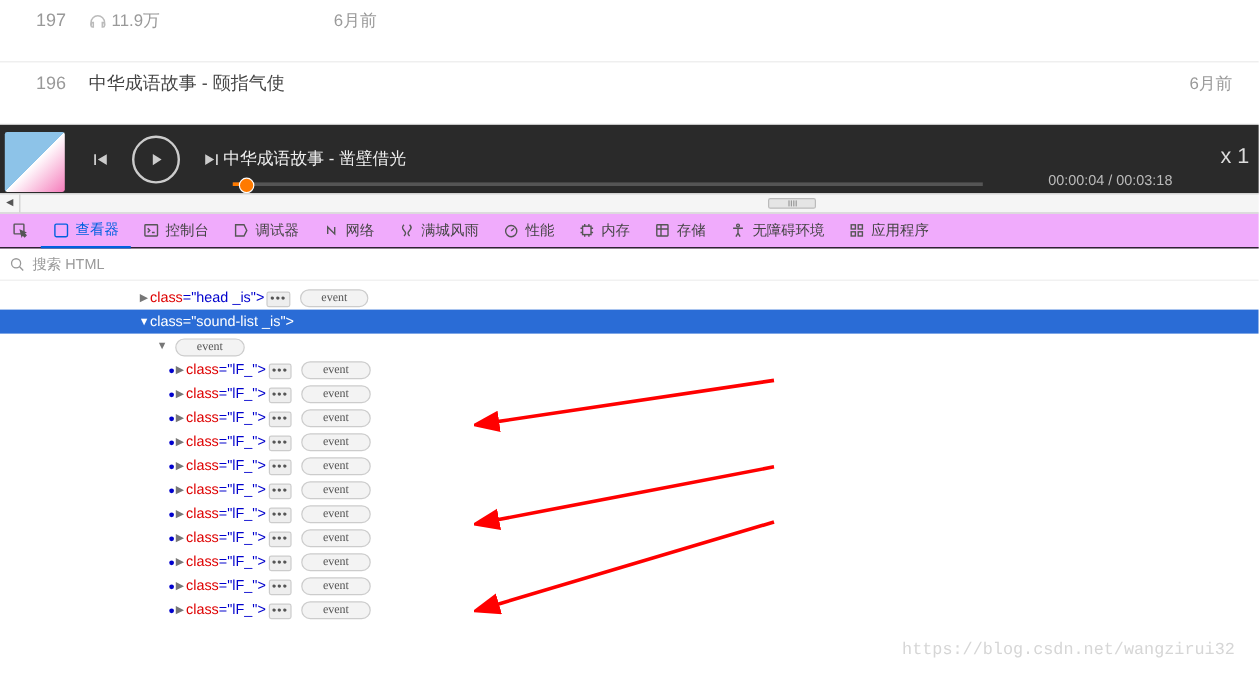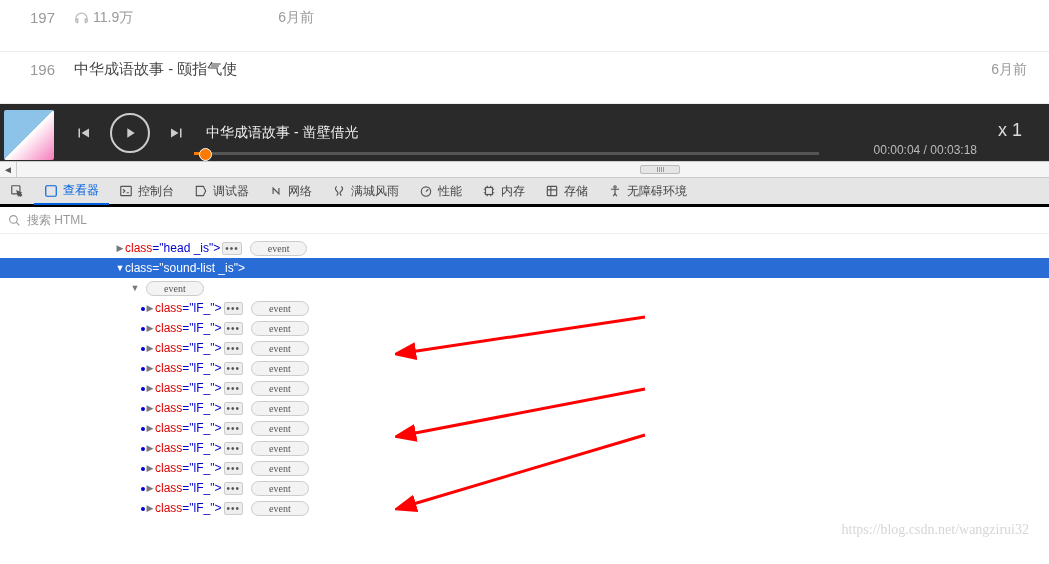--- a/index.html
+++ b/index.html
@@ -9,52 +9,52 @@
 .track .num{width:44px;color:#999;font-size:15px}
 .track .title{flex:1;color:#444;font-size:15px}
 .track .plays{display:flex;align-items:center;color:#999;font-size:14px;width:160px}
 .track .plays svg{margin-right:4px}
 .track .time{width:80px;color:#999;font-size:14px;text-align:right}
 .player{position:relative;height:57px;background:#2a2a2a;color:#ccc;display:flex;align-items:center}
 .player .thumb{width:50px;height:50px;margin:4px 0 0 4px;background:linear-gradient(135deg,#8dc3e8 0%,#8dc3e8 50%,#fff 50%,#f57cbb 100%);border-radius:2px}
 .player .ctrls{display:flex;align-items:center;gap:18px;margin-left:20px}
 .player .ctrls .pbtn{display:flex;align-items:center;justify-content:center;cursor:pointer}
 .player .ctrls .play{width:40px;height:40px;border:2px solid #ccc;border-radius:50%}
-.player .song{margin-left:20px;font-size:14px;color:#eee}
+.player .song{font-size:14px;color:#eee}
 .player .bar{position:absolute;left:194px;right:230px;bottom:6px;height:3px;background:#555}
 .player .bar .prog{height:100%;width:2%;background:#ff7a00;position:relative}
 .player .bar .prog::after{content:"";position:absolute;right:-5px;top:-4px;width:11px;height:11px;border-radius:50%;background:#ff7a00;border:1px solid #fff}
 .player .times{position:absolute;right:72px;bottom:4px;font-size:12px;color:#bbb}
-.player .speed{position:absolute;right:27px;top:16px;font-size:18px;color:#ddd}
+.player .speed{position:absolute;right:8px;top:16px;font-size:18px;color:#ddd}
 .ghost-row{position:relative;height:0}
 .ghost-row .num{position:absolute;left:30px;top:-41px;color:#ccc;font-size:15px}
 .ghost-row .plays{position:absolute;right:120px;top:-41px;color:#ccc;font-size:14px;display:flex;align-items:center}
 .ghost-row .time{position:absolute;right:22px;top:-41px;color:#ccc;font-size:14px}
 .hscroll{height:17px;background:#f5f5f5;border-top:1px solid #ccc;border-bottom:1px solid #ccc;display:flex;align-items:center}
 .hscroll .arr{width:17px;height:15px;display:flex;align-items:center;justify-content:center;color:#555;font-size:10px;border-right:1px solid #ccc}
 .hscroll .grip{position:absolute;left:640px;width:40px;height:9px;margin-top:0;border:1px solid #bbb;border-radius:2px;background:#e5e5e5;display:flex;justify-content:center;align-items:center;gap:1px}
 .hscroll .grip span{width:1px;height:5px;background:#9a9a9a}
-.dtoolbar{height:29px;border-bottom:3px solid #000000;display:flex;align-items:center;background:#e5e5e5;font-size:12px;color:#444}
+.dtoolbar{height:29px;border-bottom:1px solid #000000;display:flex;align-items:center;background:#f0abfc;font-size:12px;color:#444}
 .dtoolbar .tab{display:flex;align-items:center;height:100%;padding:0 10px;gap:5px;cursor:pointer}
 .dtoolbar .tab.active{color:#0060df;border-bottom:2px solid #0060df;margin-bottom:-1px}
 .searchbar{height:27px;border-bottom:1px solid #eee;display:flex;align-items:center;padding:0 8px;color:#999;font-size:12px}
 .searchbar svg{margin-right:6px}
 .dom{font-family:Menlo,Consolas,monospace;font-size:12px;padding:4px 0 4px 0px;line-height:20px;overflow:hidden;height:305px}
 .dom .row{display:flex;align-items:center;white-space:pre}
 .dom .ind{display:inline-block}
 .dom .car{display:inline-block;width:10px;text-align:center;color:#777;font-size:9px;cursor:pointer}
 .dom .tag{color:#0000cd}
 .dom .attr{color:#de0000}
 .dom .val{color:#0000cd}
 .dom .pill{display:inline-block;font-family:"Microsoft YaHei";font-size:10px;color:#555;background:#f3f3f3;border:1px solid #ccc;border-radius:8px;padding:0 17px;margin-left:6px;line-height:13px}
 .dom .dots{display:inline-block;background:#eee;border:1px solid #ccc;border-radius:2px;padding:0 2px;margin:0 2px;color:#555;line-height:11px;font-size:10px;letter-spacing:1px}
 .dom .sel{background:#2a6cd6;color:#fff}
 .dom .sel .tag,.dom .sel .attr,.dom .sel .val{color:#fff}
 .dom .sel .car{color:#fff}
-.watermark{position:absolute;right:20px;bottom:26px;color:#d6d6d6;font-size:14px;font-family:Liberation Serif, serif}
+.watermark{position:absolute;right:20px;bottom:14px;color:#d6d6d6;font-size:14px;font-family:Liberation Mono, monospace}
 svg.arrow{position:absolute}
 </style>
 </head>
 <body>
 
 <div class="tracklist">
   <div class="track">
     <div class="num">197</div>
     <div class="plays">
       <svg width="15" height="15" viewBox="0 0 24 24" fill="none" stroke="#bbb" stroke-width="2">
@@ -181,20 +181,29 @@
         <path d="M4 10h16M10 4v16"></path>
       </svg>
       <span>存储</span>
     </div>
   <div class="tab">
       <svg width="14" height="14" viewBox="0 0 24 24" fill="none" stroke="#555" stroke-width="2">
         <circle cx="12" cy="5" r="2"></circle>
         <path d="M5 9h14M12 9v7M9 21l3-5 3 5"></path>
       </svg>
       <span>无障碍环境</span>
+    </div>
+  <div class="tab">
+      <svg width="14" height="14" viewBox="0 0 24 24" fill="none" stroke="#555" stroke-width="2">
+        <rect x="4" y="4" width="6" height="6"></rect>
+        <rect x="14" y="4" width="6" height="6"></rect>
+        <rect x="4" y="14" width="6" height="6"></rect>
+        <rect x="14" y="14" width="6" height="6"></rect>
+      </svg>
+      <span>应用程序</span>
     </div>
 </div>
 
 <div class="searchbar">
   <svg width="13" height="13" viewBox="0 0 24 24" fill="none" stroke="#999" stroke-width="2">
       <circle cx="10" cy="10" r="7"></circle>
       <path d="M21 21l-6-6"></path>
     </svg>
   <span>搜索 HTML</span>
 </div>

